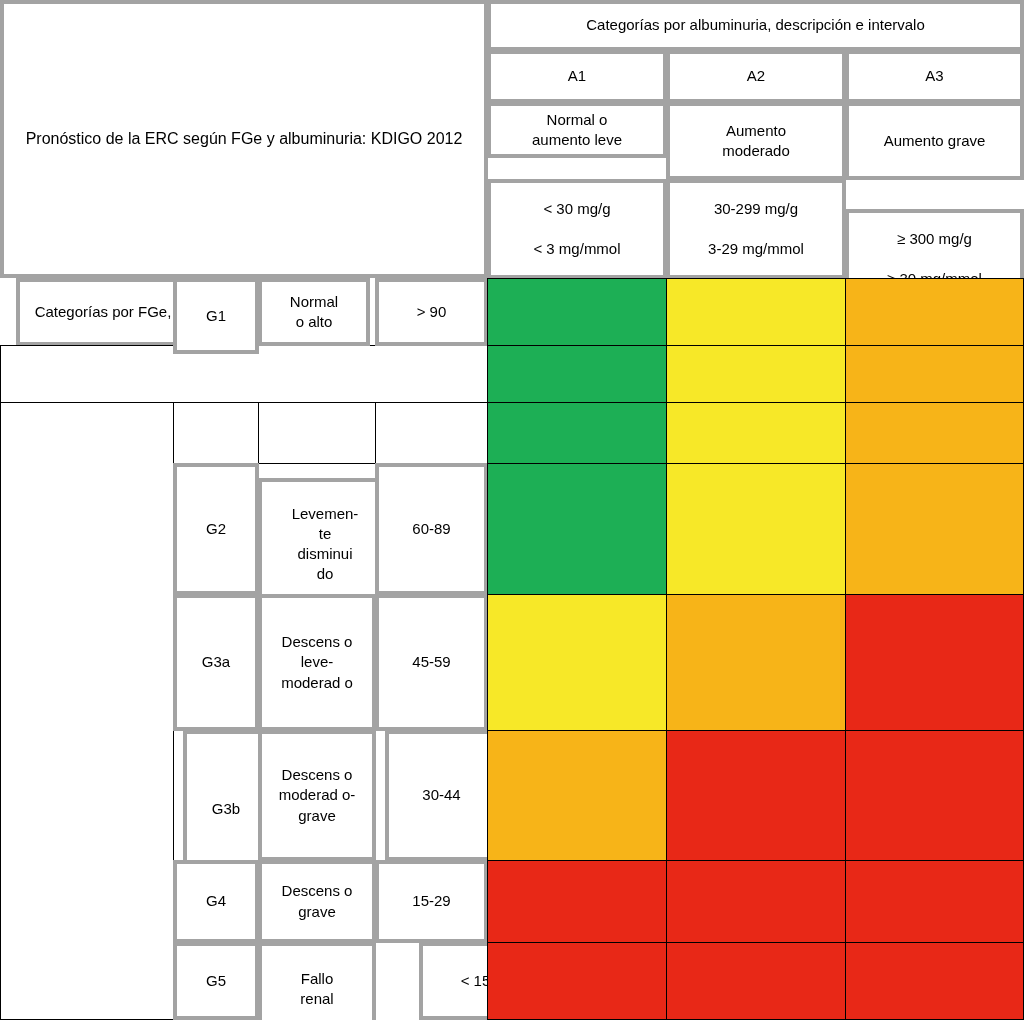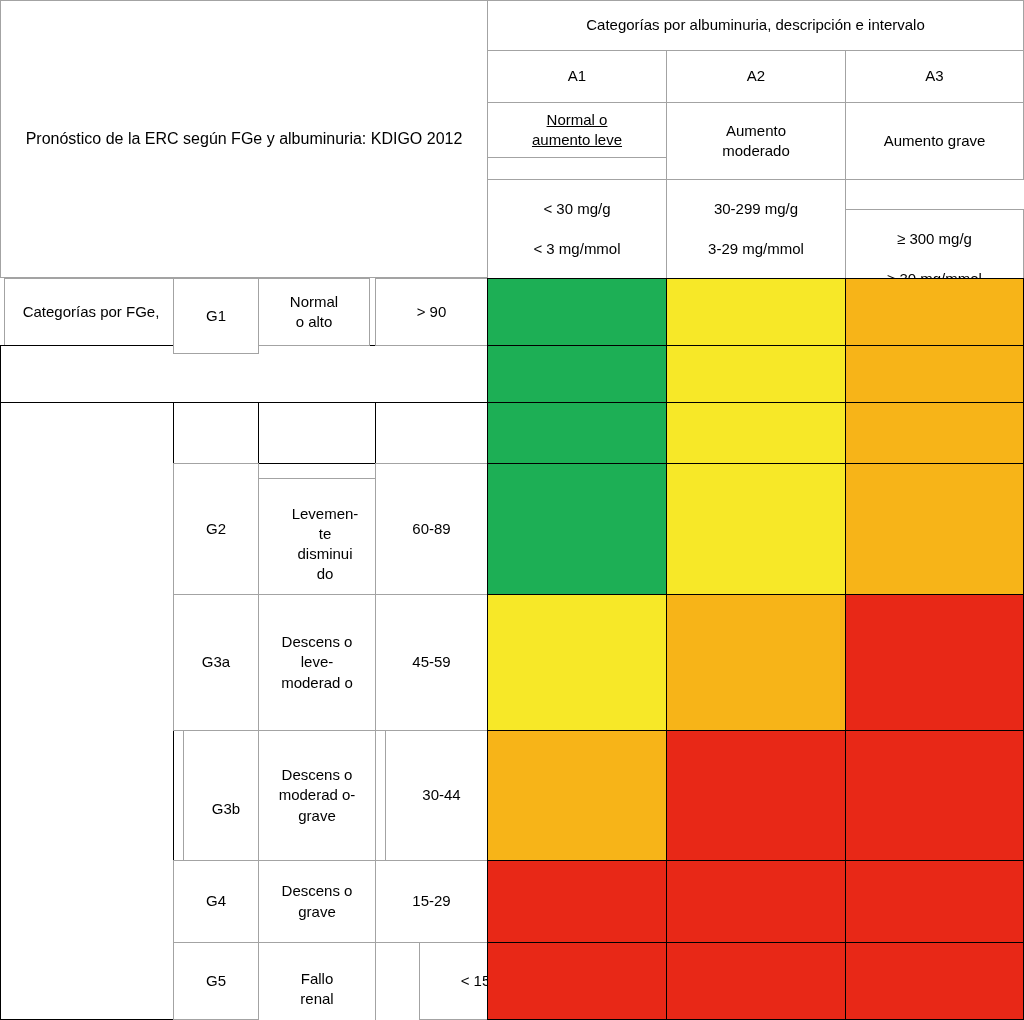--- a/index.html
+++ b/index.html
@@ -15,21 +15,21 @@
   #page {
     position: relative;
     width: 1024px;
     height: 1020px;
     overflow: hidden;
     background: #ffffff;
   }
   .cell {
     position: absolute;
     box-sizing: border-box;
-    border: 1px solid #a3a3a3;
+    border: 4px solid #a3a3a3;
     display: flex;
     align-items: center;
     justify-content: center;
     text-align: center;
     line-height: 1.35;
     padding: 2px 4px;
     background: #ffffff;
     white-space: pre-line;
   }
   .colorcell {
@@ -63,21 +63,21 @@
 </head>
 <body>
 
 <div id="page">
 
   <div class="cell title-cell" style="left:0px; top:0px; width:488px; height:278px;">Pronóstico de la ERC según FGe y albuminuria: KDIGO 2012</div>
 
   <div class="cell hdr-top" style="left:487px; top:0px; width:537px; height:51px;">Categorías por albuminuria, descripción e intervalo</div>
 
   <div class="cell hdr-top" style="left:487px; top:50px; width:180px; height:53px;">A1</div>
-  <div class="cell hdr-top" style="left:487px; top:102px; width:180px; height:56px;text-decoration:underline;">Normal o
+  <div class="cell hdr-top" style="left:487px; top:102px; width:180px; height:56px;">Normal o
 aumento leve</div>
   <div class="cell hdr-top" style="left:487px; top:179px; width:180px; height:100px;">
     <div class="stack">
       <span>&lt; 30 mg/g</span>
       <span>&lt; 3 mg/mmol</span>
     </div>
   </div>
 
   <div class="cell hdr-top" style="left:666px; top:50px; width:180px; height:53px;">A2</div>
   <div class="cell hdr-top" style="left:666px; top:102px; width:180px; height:78px;">Aumento
@@ -91,21 +91,21 @@
 
   <div class="cell hdr-top" style="left:845px; top:50px; width:179px; height:53px;">A3</div>
   <div class="cell hdr-top" style="left:845px; top:102px; width:179px; height:78px;">Aumento grave</div>
   <div class="cell hdr-top" style="left:845px; top:179px; width:179px; height:100px;margin-top:30px;">
     <div class="stack">
       <span>≥ 300 mg/g</span>
       <span>≥ 30 mg/mmol</span>
     </div>
   </div>
 
-  <div class="cell axis-label" style="left:4px; top:278px; width:174px; height:68px;">Categorías por FGe,</div>
+  <div class="cell axis-label" style="left:16px; top:278px; width:174px; height:68px;">Categorías por FGe,</div>
   <div class="blank" style="left:0px; top:345px; width:488px; height:58px;"></div>
   <div class="blank" style="left:0px; top:402px; width:174px; height:618px;"></div>
 
   <div class="cell" style="left:173px; top:278px; width:86px; height:76px;">G1</div>
   <div class="cell" style="left:258px; top:278px; width:112px; height:68px;">Normal
 o alto</div>
   <div class="cell" style="left:375px; top:278px; width:113px; height:68px;">&gt; 90</div>
 
   <div class="blank" style="left:173px; top:402px; width:86px; height:62px;"></div>
   <div class="blank" style="left:258px; top:402px; width:118px; height:62px;"></div>

